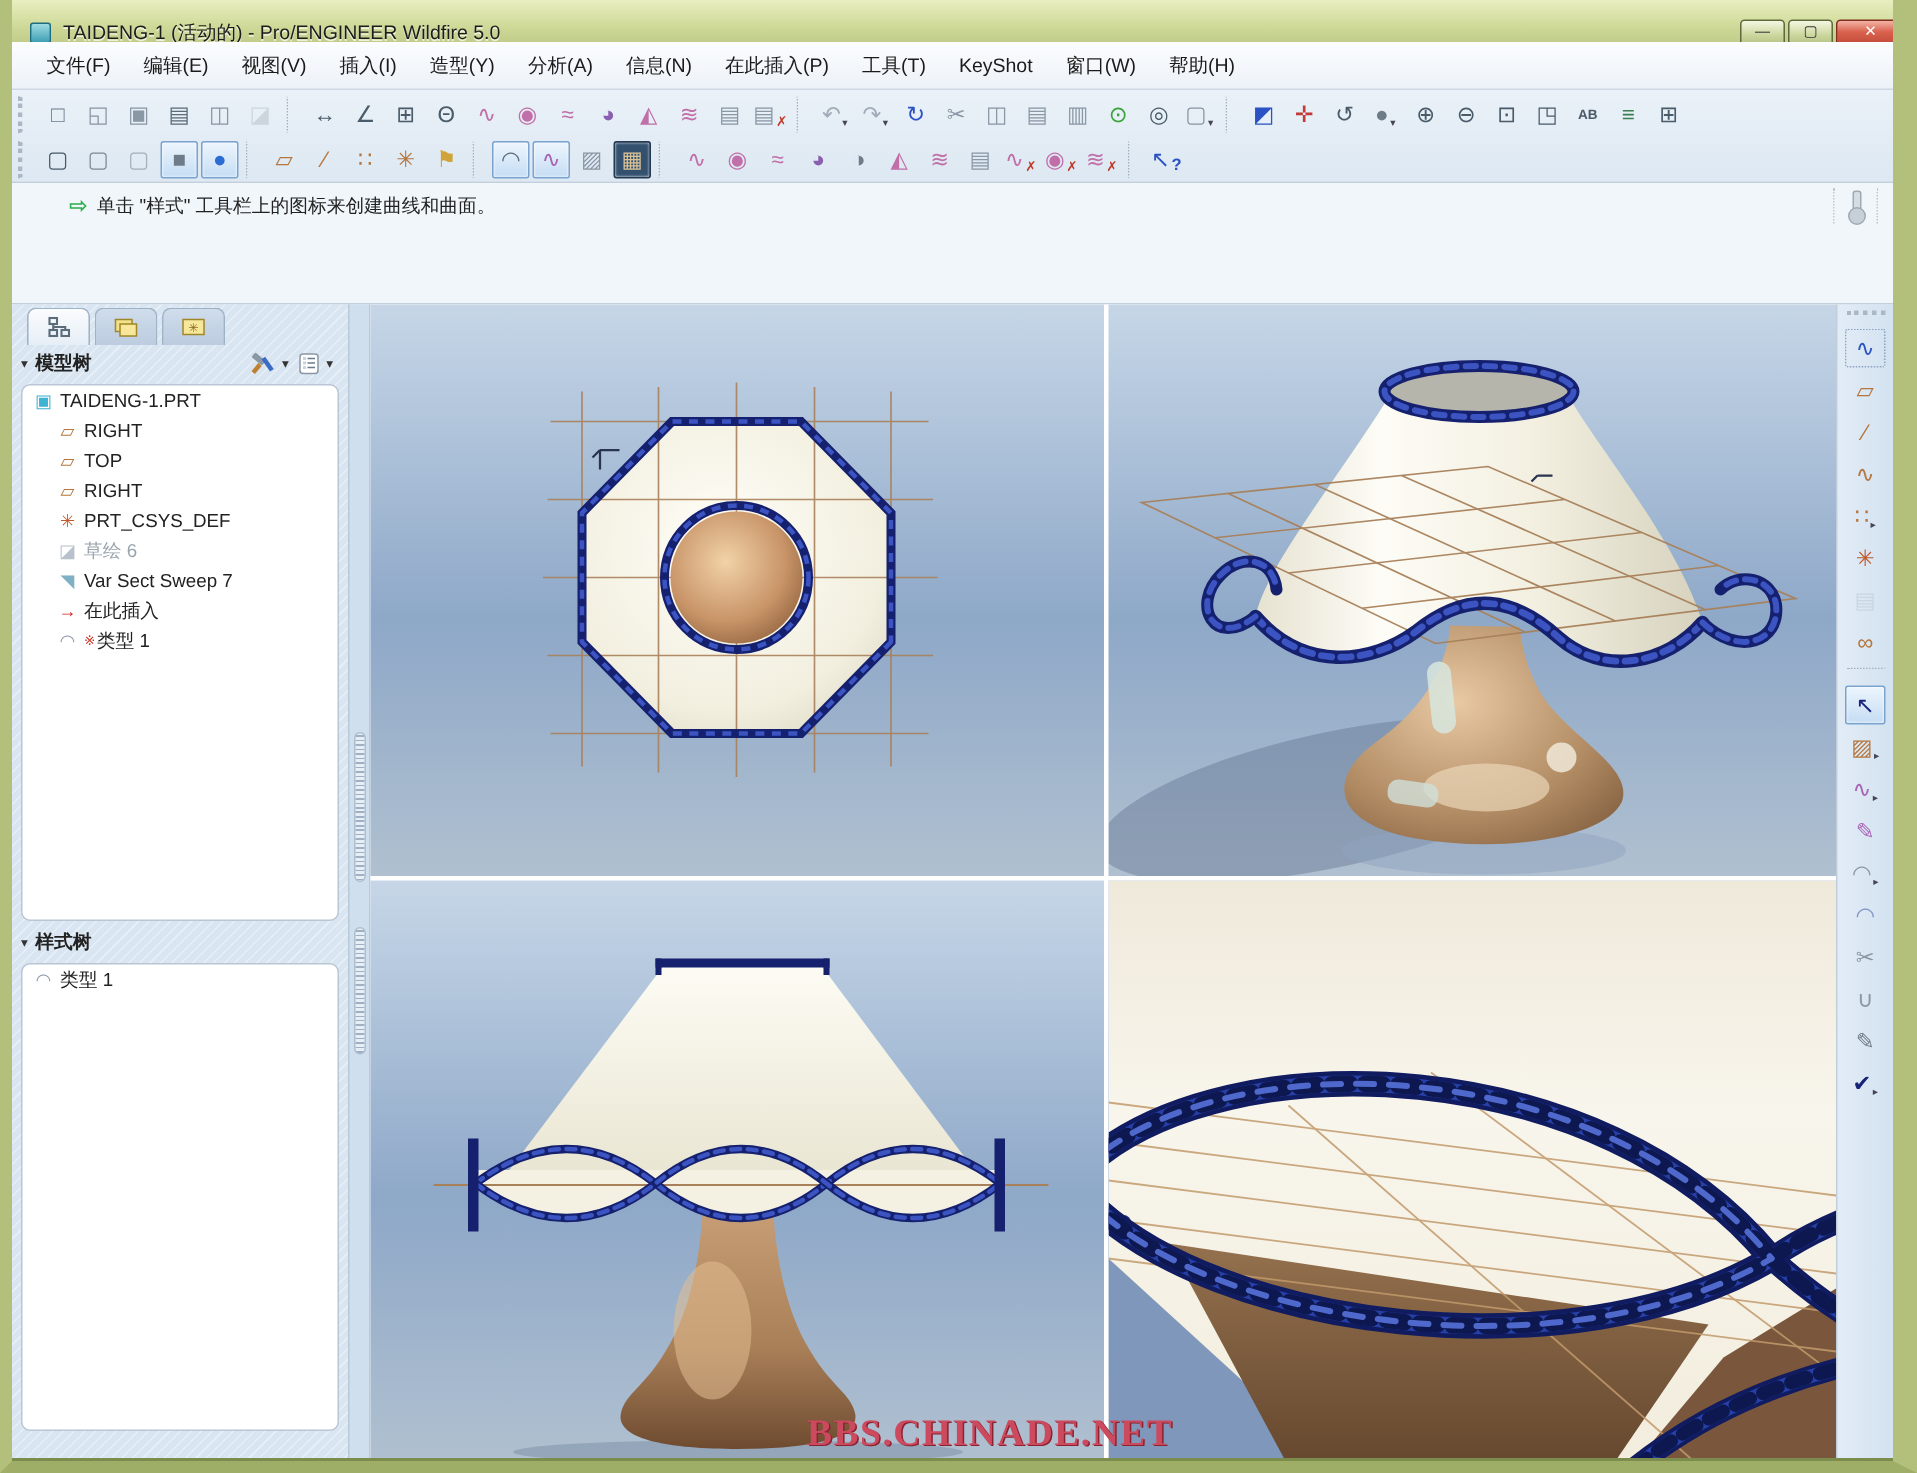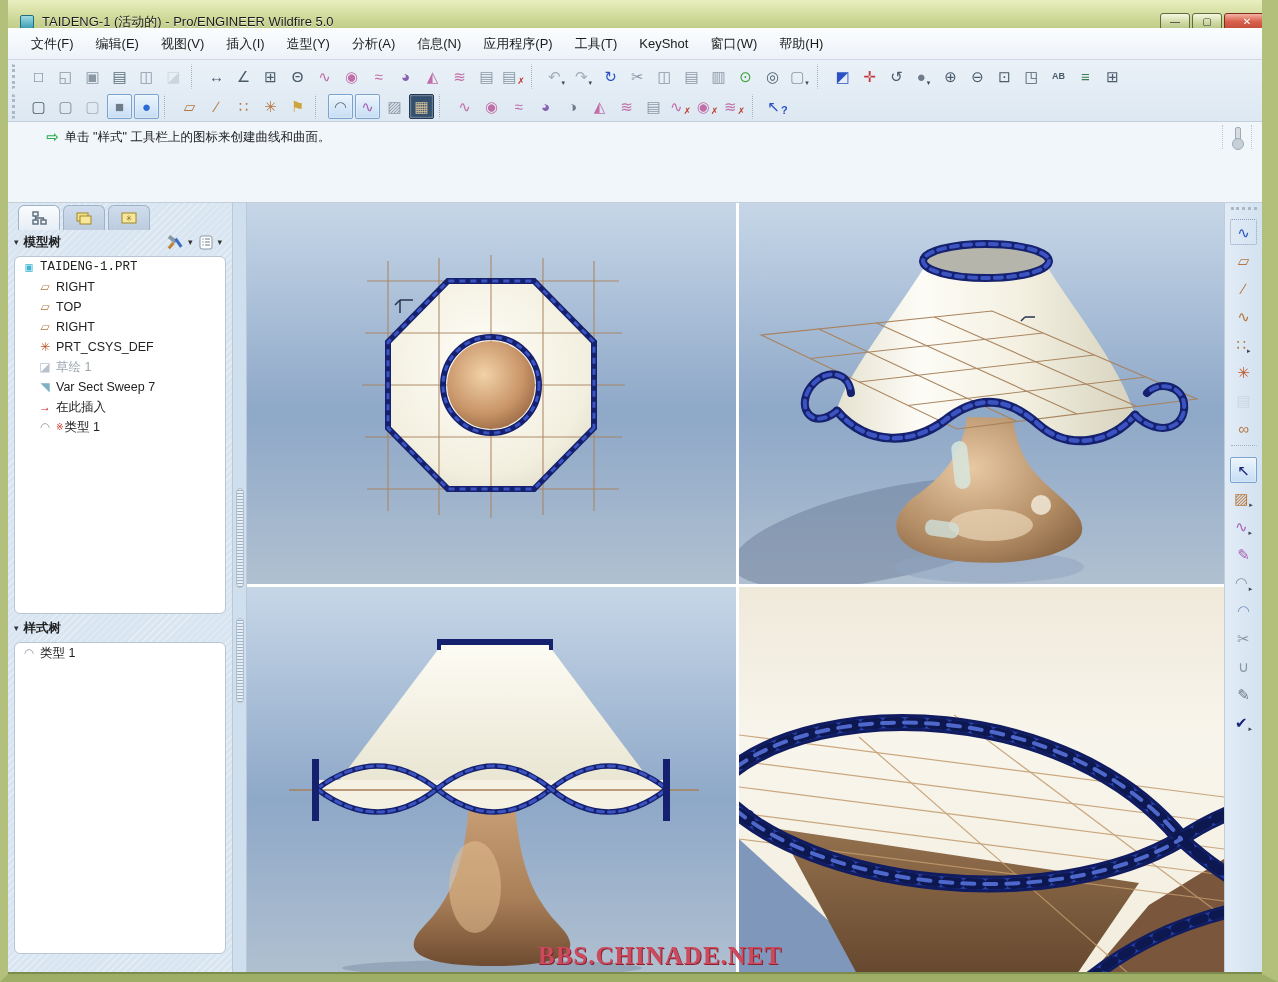--- a/index.html
+++ b/index.html
@@ -124,21 +124,21 @@
 
   <nav class="menubar">
 
   <span class="mitem"><span>文件(F)</span></span>
       <span class="mitem"><span>编辑(E)</span></span>
       <span class="mitem"><span>视图(V)</span></span>
       <span class="mitem"><span>插入(I)</span></span>
       <span class="mitem"><span>造型(Y)</span></span>
       <span class="mitem"><span>分析(A)</span></span>
       <span class="mitem"><span>信息(N)</span></span>
-      <span class="mitem"><span>应用程序(P)</span></span>
+      <span class="mitem"><span>在此插入(P)</span></span>
       <span class="mitem"><span>工具(T)</span></span>
       <span class="mitem"><span>KeyShot</span></span>
       <span class="mitem"><span>窗口(W)</span></span>
       <span class="mitem"><span>帮助(H)</span></span>
     </nav>
 
   <div class="toolbars">
     <div class="tb-row">
 
     <span class="tbi handle">
@@ -438,21 +438,21 @@
                 <rect x="3" y="6" width="2" height="2"></rect>
                 <rect x="3" y="9" width="2" height="2"></rect>
               </g>
           </svg>
           <span class="tri">▾</span>
         </span>
       </div>
 
       <div class="treebox mtree">
 
-      <div class="trow ic-part" style="padding-left: 6px; font-family: Liberation Mono, monospace;">
+      <div class="trow ic-part" style="padding-left: 6px;">
             <span class="ticon"></span>
 
             <span class="tlabel">TAIDENG-1.PRT</span>
           </div>
           <div class="trow ic-plane" style="padding-left: 22px;">
             <span class="ticon"></span>
 
             <span class="tlabel">RIGHT</span>
           </div>
           <div class="trow ic-plane" style="padding-left: 22px;">
@@ -466,21 +466,21 @@
             <span class="tlabel">RIGHT</span>
           </div>
           <div class="trow ic-csys" style="padding-left: 22px;">
             <span class="ticon"></span>
 
             <span class="tlabel">PRT_CSYS_DEF</span>
           </div>
           <div class="trow ic-sketch dim" style="padding-left: 22px;">
             <span class="ticon"></span>
 
-            <span class="tlabel">草绘 1</span>
+            <span class="tlabel">草绘 6</span>
           </div>
           <div class="trow ic-sweep" style="padding-left: 22px;">
             <span class="ticon"></span>
 
             <span class="tlabel">Var Sect Sweep 7</span>
           </div>
           <div class="trow ic-insert" style="padding-left: 22px;">
             <span class="ticon"></span>
 
             <span class="tlabel">在此插入</span>

